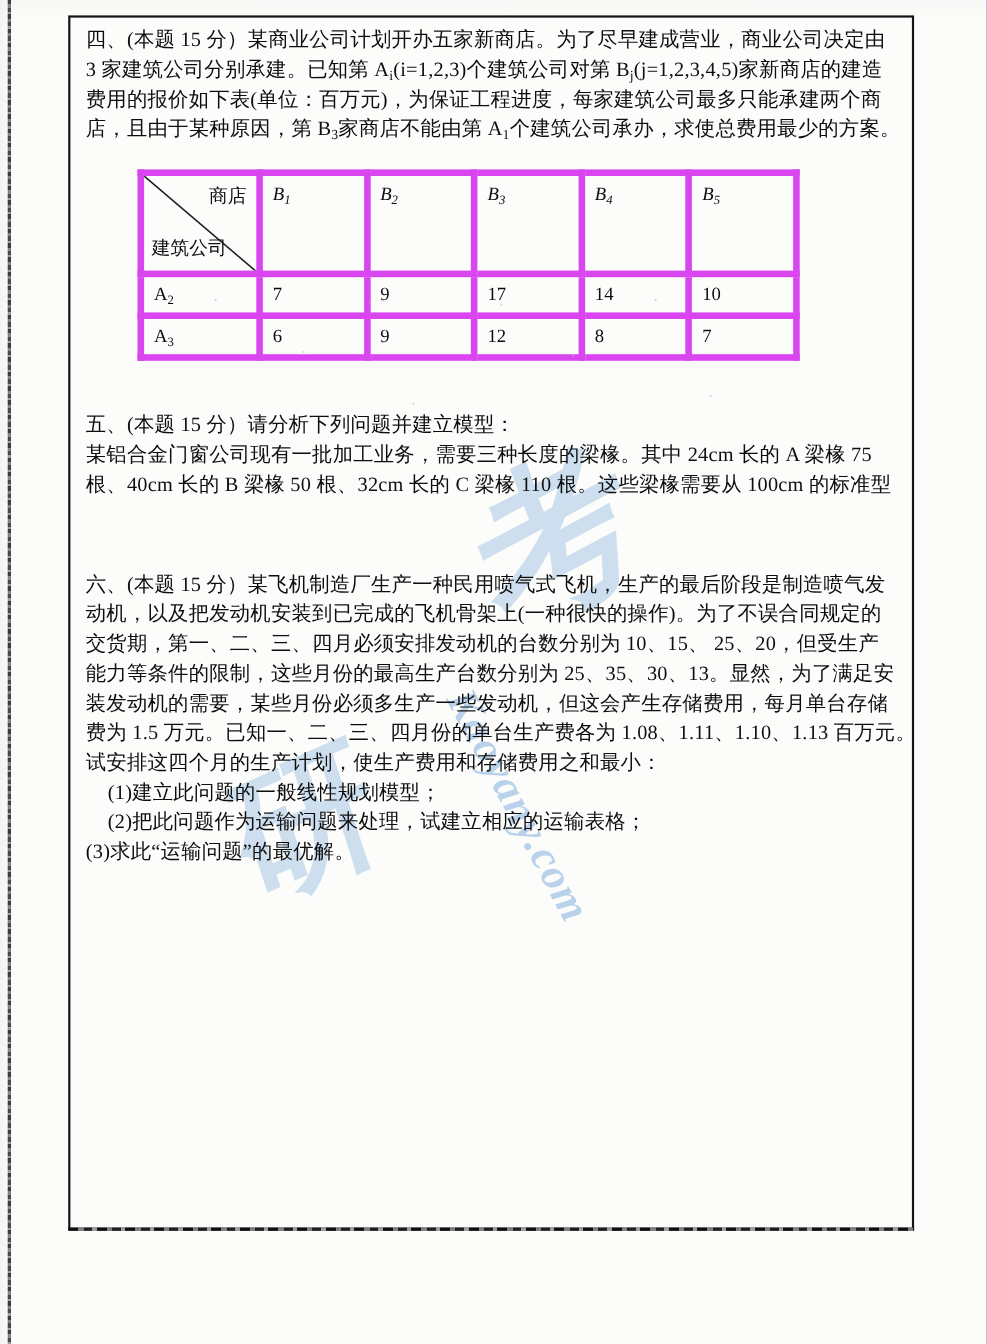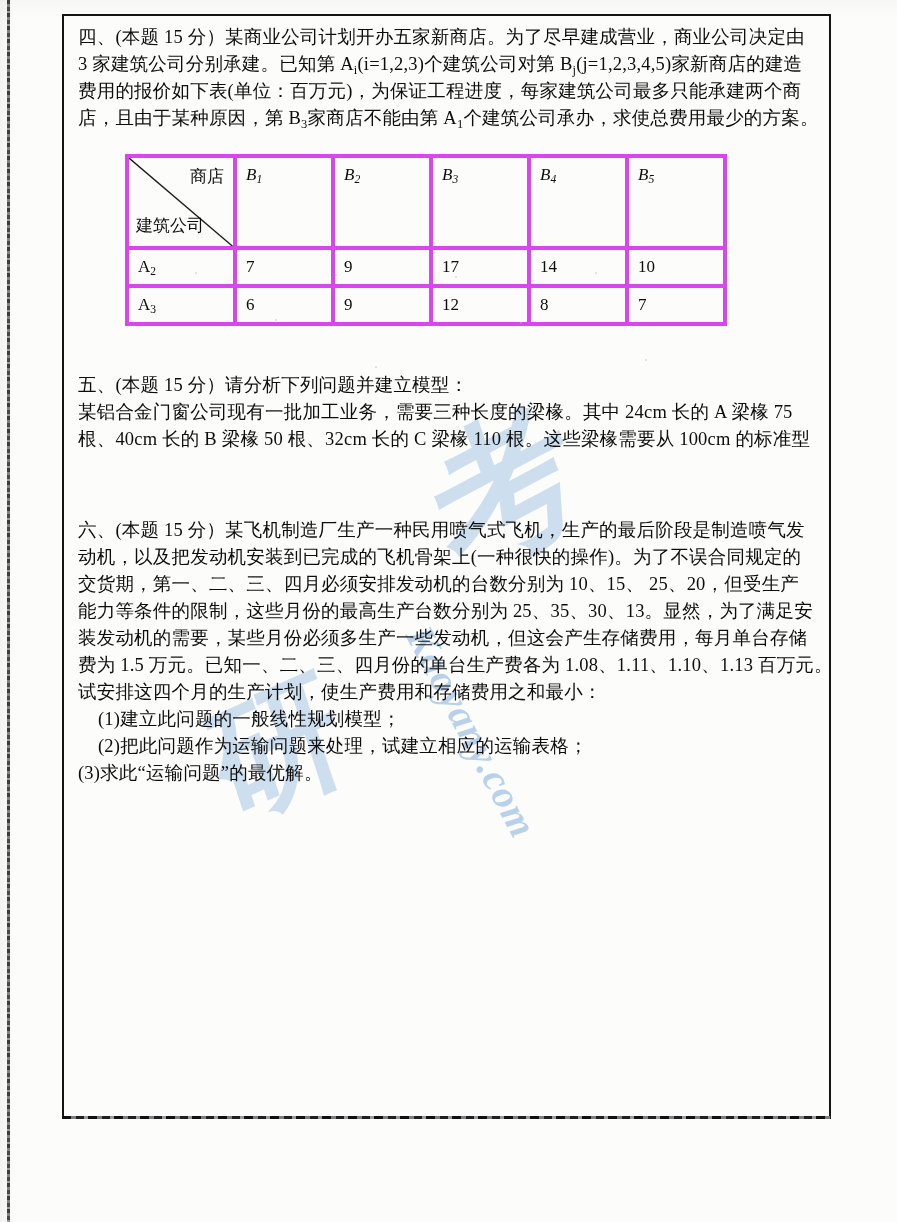--- a/index.html
+++ b/index.html
@@ -140,21 +140,21 @@
     margin-left: 47px;
   }
   table.cost {
     border-collapse: collapse;
     width: 602px;
     table-layout: fixed;
     font-size: 17px;
     color: #0d0d0d;
   }
   table.cost td, table.cost th {
-    border: 4px solid #d946ef;
+    border: 6px solid #d946ef;
     padding: 0 0 0 9px;
     text-align: left;
     font-weight: normal;
     vertical-align: middle;
     height: 38px;
     box-sizing: border-box;
   }
   table.cost tr.hdr td { height: 92px; vertical-align: top; }
   td.corner {
     position: relative;

